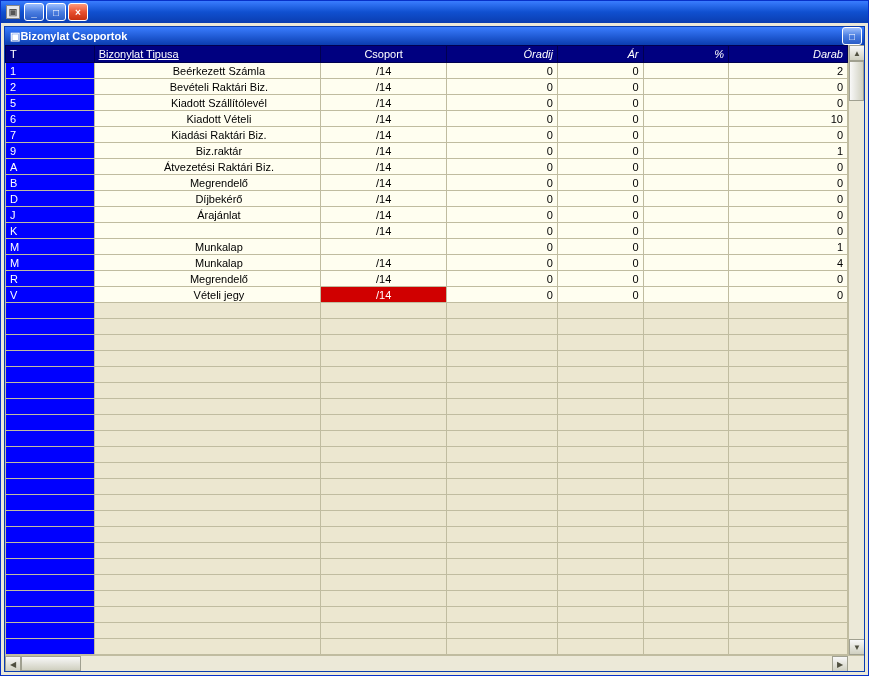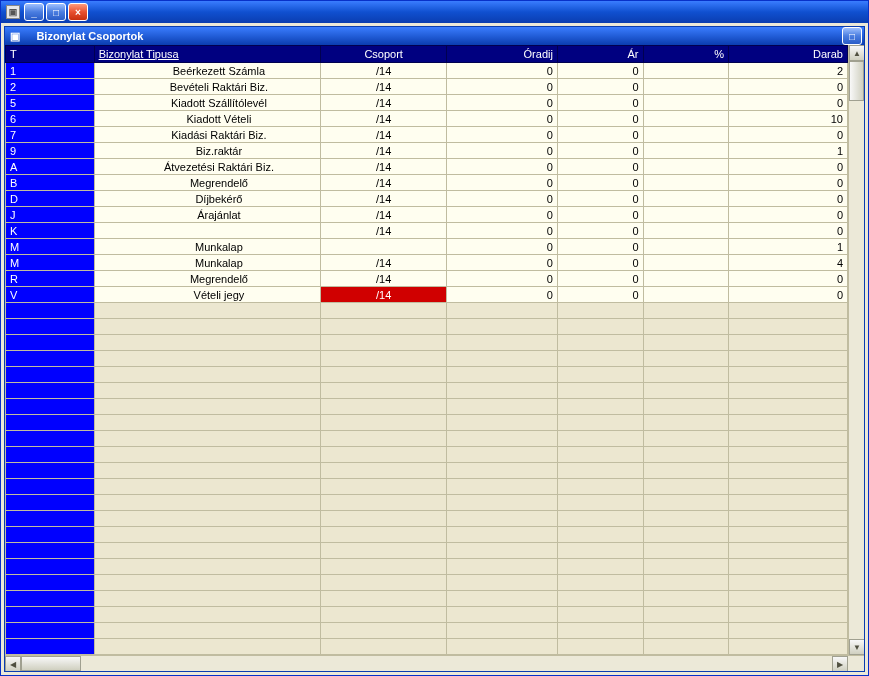--- a/index.html
+++ b/index.html
@@ -60,21 +60,21 @@
     display:flex;
     flex-direction:column;
     background:#ece9d8;
     overflow:hidden;
   }
   .inner-titlebar {
     height:18px;
     background: linear-gradient(to bottom, #3a7dff 0%, #0a3db0 100%);
     display:flex; align-items:center; padding:0 2px 0 5px; color:#fff; font-weight:bold;
   }
-  .inner-titlebar .title-text { flex:1; font-size:11px;padding-left:16px; }
+  .inner-titlebar .title-text { flex:1; font-size:11px; }
   .grid-container {
     flex:1;
     display:flex;
     flex-direction:column;
     overflow:hidden;
     background:#ece9d8;
   }
   .grid-scroll-area {
     flex:1;
     display:flex;
@@ -97,21 +97,21 @@
     font-size:11px;
     padding:2px 4px;
     border:1px solid #000050;
     height:17px;
     overflow:hidden;
     white-space:nowrap;
   }
   table.grid th.col-t { text-align:left; }
   table.grid th.col-tipus { text-align:left;text-decoration:underline; }
   table.grid th.col-csoport { text-align:center; }
-  table.grid th.col-num { text-align:right; }
+  table.grid th.col-num { text-align:right;font-style:italic; }
   table.grid td {
     border:1px solid #c0bca0;
     padding:1px 4px;
     height:16px;
     font-size:11px;
     background:#fffef0;
     overflow:hidden;
     white-space:nowrap;
   }
   table.grid td.col-t {

